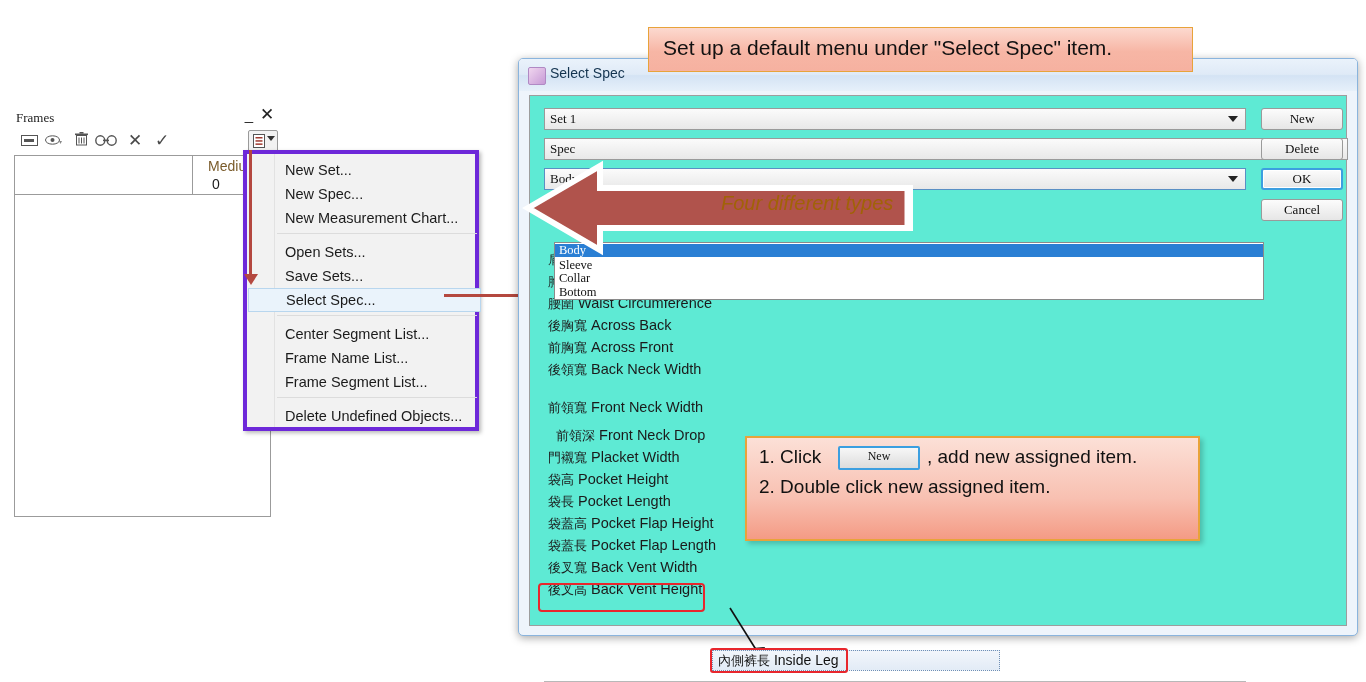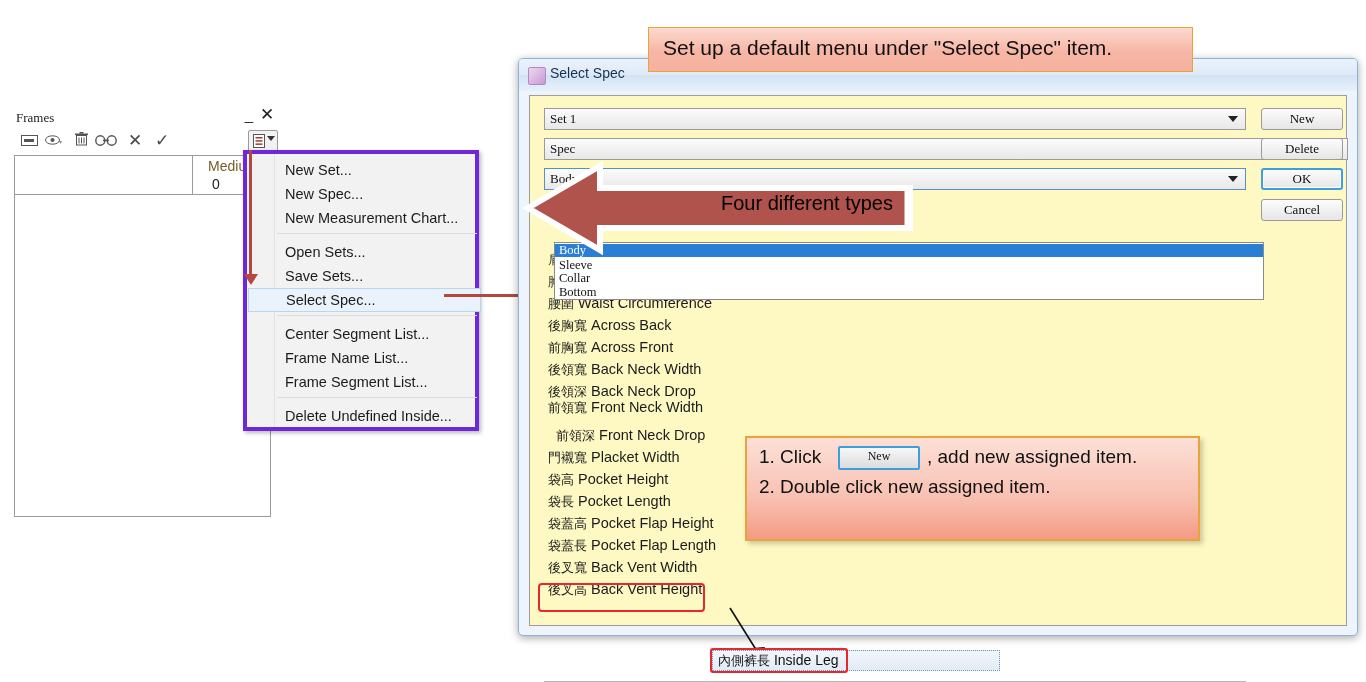--- a/index.html
+++ b/index.html
@@ -61,21 +61,21 @@
     background:#eef4fb;border:1px solid #8ab4dd;border-radius:5px;
     box-shadow:0 2px 8px rgba(0,0,0,.35);box-sizing:border-box;}
   #dlg-titlebar{position:absolute;left:0;top:0;width:838px;height:32px;
     background:linear-gradient(to bottom,#eaf2fb 0%,#dfeaf7 48%,#d4e3f4 52%,#e6f0fa 100%);
     border-radius:4px 4px 0 0;}
   #dlg-icon{position:absolute;left:9px;top:8px;width:16px;height:16px;
     background:linear-gradient(135deg,#f0d6ef,#c79ad6);border:1px solid #b089c4;border-radius:2px;}
   #dlg-title{position:absolute;left:31px;top:6px;font-size:14px;color:#13334f;}
 
   #dlg-body{position:absolute;left:10px;top:36px;width:818px;height:531px;
-    background:#fef9c3;border:1px solid #9d9d9d;box-sizing:border-box;}
+    background:#5eead4;border:1px solid #9d9d9d;box-sizing:border-box;}
 
   .combo{position:absolute;height:22px;background:linear-gradient(to bottom,#fbfbfb,#e8e8e8);
     border:1px solid #9a9a9a;box-sizing:border-box;}
   .combo .cv{position:absolute;left:5px;top:2px;font-size:13px;color:#111;
     font-family:"Liberation Serif",serif;}
   .combo .carrow{position:absolute;right:7px;top:7px;width:0;height:0;
     border-left:5px solid transparent;border-right:5px solid transparent;border-top:6px solid #222;}
 
   .dbtn{position:absolute;width:82px;height:22px;background:linear-gradient(to bottom,#fcfcfc,#e6e6e6);
     border:1px solid #9a9a9a;border-radius:3px;box-sizing:border-box;
@@ -114,22 +114,22 @@
     border:2px solid #e8a33a;box-sizing:border-box;z-index:9;
     box-shadow:3px 3px 5px rgba(0,0,0,.2);}
   .step{position:absolute;left:12px;font-size:19px;color:#111;white-space:nowrap;text-align:center;}
   #new-chip{position:absolute;left:838px;top:446px;width:78px;height:20px;
     background:linear-gradient(to bottom,#f7f7f7,#dcdcdc);border:2px solid #3c9fe0;
     border-radius:2px;font-size:12px;color:#111;text-align:center;line-height:16px;
     font-family:"Liberation Serif",serif;z-index:10;}
 
   
   #big-arrow{left:506px;top:158px;width:420px;height:100px;z-index:7;}
-  #big-arrow .ba-txt{position:absolute;left:215px;top:34px;font-size:20px;color:#000000;
-    white-space:nowrap;z-index:3;}
+  #big-arrow .ba-txt{position:absolute;left:215px;top:34px;font-size:20px;color:#a16207;
+    white-space:nowrap;z-index:3;font-style:italic;}
 
   
   #bottom-field{left:712px;top:650px;width:288px;height:21px;
     background:linear-gradient(to bottom,#f2f6fb,#e2ebf6);border:1px dotted #6f8fb5;
     box-sizing:border-box;}
   #bottom-field .bf-txt{position:absolute;left:5px;top:1px;font-size:14px;color:#101010;white-space:nowrap;}
   #bottom-field .bf-txt .zh{font-family:"DejaVu Sans",sans-serif;font-size:13px;}
   #bottom-outline{left:710px;top:648px;width:138px;height:25px;border:2px solid #e8262d;
     border-radius:3px;box-sizing:border-box;z-index:3;}
 </style>
@@ -200,21 +200,21 @@
   <div class="mi" style="top:52px;">New Measurement Chart...</div>
   <div class="msep" style="top:79px;"></div>
   <div class="mi" style="top:86px;">Open Sets...</div>
   <div class="mi hl" style="top:134px;">Select Spec...</div>
   <div class="mi" style="top:110px;">Save Sets...</div>
   <div class="msep" style="top:161px;"></div>
   <div class="mi" style="top:168px;">Center Segment List...</div>
   <div class="mi" style="top:192px;">Frame Name List...</div>
   <div class="mi" style="top:216px;">Frame Segment List...</div>
   <div class="msep" style="top:243px;"></div>
-  <div class="mi" style="top:250px;">Delete Undefined Inside...</div>
+  <div class="mi" style="top:250px;">Delete Undefined Objects...</div>
 </div>
 
 <div class="arrow-line-v abs" style="left:249px;top:150px;height:126px;"></div>
 <div class="arrow-head-down abs" style="left:243.5px;top:274px;"></div>
 
 <div class="arrow-line-h abs" style="left:444px;top:294px;width:84px;"></div>
 <div class="arrow-head-right abs" style="left:528px;top:288.5px;"></div>
 
 <div id="dlg" class="abs">
   <div id="dlg-titlebar">
@@ -248,21 +248,20 @@
       <div class="dd-item" style="top:43px;">Bottom</div>
     </div>
 
     <div id="spec-list">
       <div class="sp-row" style="top:0px;"><span class="zh">肩寬</span> <span>Shoulder Width</span></div>
       <div class="sp-row" style="top:22px;"><span class="zh">胸圍</span> <span>Chest Circumference</span></div>
       <div class="sp-row" style="top:44px;"><span class="zh">腰圍</span> <span>Waist Circumference</span></div>
       <div class="sp-row" style="top:66px;"><span class="zh">後胸寬</span> <span>Across Back</span></div>
       <div class="sp-row" style="top:88px;"><span class="zh">前胸寬</span> <span>Across Front</span></div>
       <div class="sp-row" style="top:110px;"><span class="zh">後領寬</span> <span>Back Neck Width</span></div>
-      <div class="sp-row" style="top:132px;"><span class="zh">後領深</span> <span>Back Neck Drop</span></div>
       <div class="sp-row" style="top:148px;"><span class="zh">前領寬</span> <span>Front Neck Width</span></div>
       <div class="sp-row" style="top:176px;margin-left:8px;"><span class="zh">前領深</span> <span>Front Neck Drop</span></div>
       <div class="sp-row" style="top:198px;"><span class="zh">門襯寬</span> <span>Placket Width</span></div>
       <div class="sp-row" style="top:220px;"><span class="zh">袋高</span> <span>Pocket Height</span></div>
       <div class="sp-row" style="top:242px;"><span class="zh">袋長</span> <span>Pocket Length</span></div>
       <div class="sp-row" style="top:264px;"><span class="zh">袋蓋高</span> <span>Pocket Flap Height</span></div>
       <div class="sp-row" style="top:286px;"><span class="zh">袋蓋長</span> <span>Pocket Flap Length</span></div>
       <div class="sp-row" style="top:308px;"><span class="zh">後叉寬</span> <span>Back Vent Width</span></div>
       <div class="sp-row" style="top:330px;"><span class="zh">後叉高</span> <span>Back Vent Height</span></div>
     </div>

